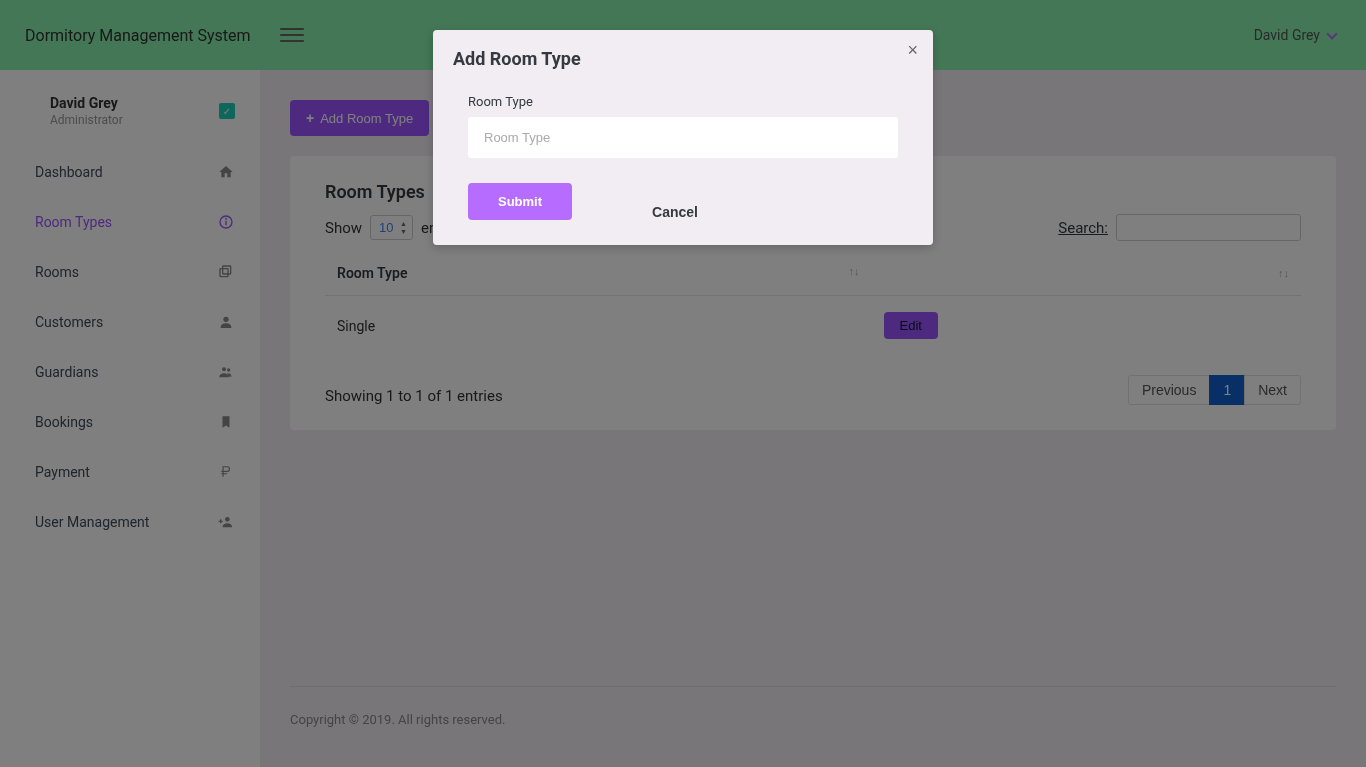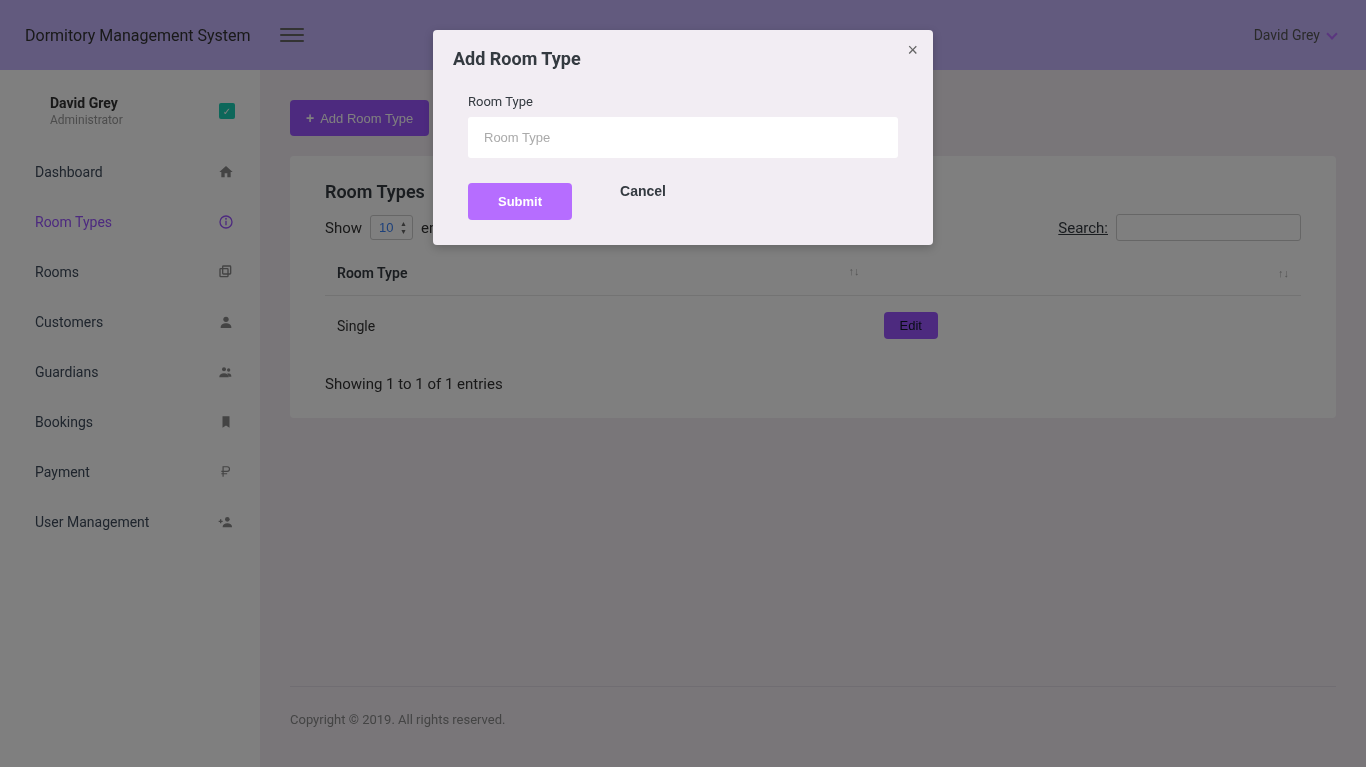--- a/index.html
+++ b/index.html
@@ -10,21 +10,21 @@
     color: #343a40;
     background: #f2edf3;
     width: 1366px;
     height: 767px;
     overflow: hidden;
     position: relative;
   }
   
   .topbar {
     height: 70px;
-    background: #c4b5fd;
+    background: #86efac;
     display: flex;
     align-items: center;
     padding-right: 30px;
     position: relative;
     z-index: 1;
   }
   .topbar .brand {
     width: 260px;
     padding-left: 25px;
     font-size: 16px;
@@ -324,22 +324,22 @@
     background: #fff;
     border-radius: 3px;
     padding: 13px 16px;
     font-size: 13px;
     color: #333;
     outline: none;
   }
   .form-input::placeholder { color: #aaa; }
   .modal-actions {
     display: flex;
-    align-items: flex-start;
-    gap: 48px;
+    align-items: flex-end;
+    gap: 80px;
     margin-top: 25px;
   }
   .btn-submit {
     background: #b66dff;
     color: #fff;
     border: none;
     border-radius: 4px;
     padding: 11px 30px;
     font-size: 13px;
     font-weight: 600;
@@ -503,20 +503,25 @@
             <td>Single</td>
             <td>
               <button class="edit-btn">Edit</button>
             </td>
           </tr>
         </tbody>
       </table>
 
       <div class="table-footer">
         <div class="table-info">Showing 1 to 1 of 1 entries</div>
+        <div class="pager">
+          <button>Previous</button>
+          <button class="active">1</button>
+          <button>Next</button>
+        </div>
       </div>
     </div>
 
     <div class="footer">Copyright © 2019. All rights reserved.</div>
   </div>
 </div>
 
 <div class="backdrop"></div>
 <div class="modal">
   <div class="modal-header">

